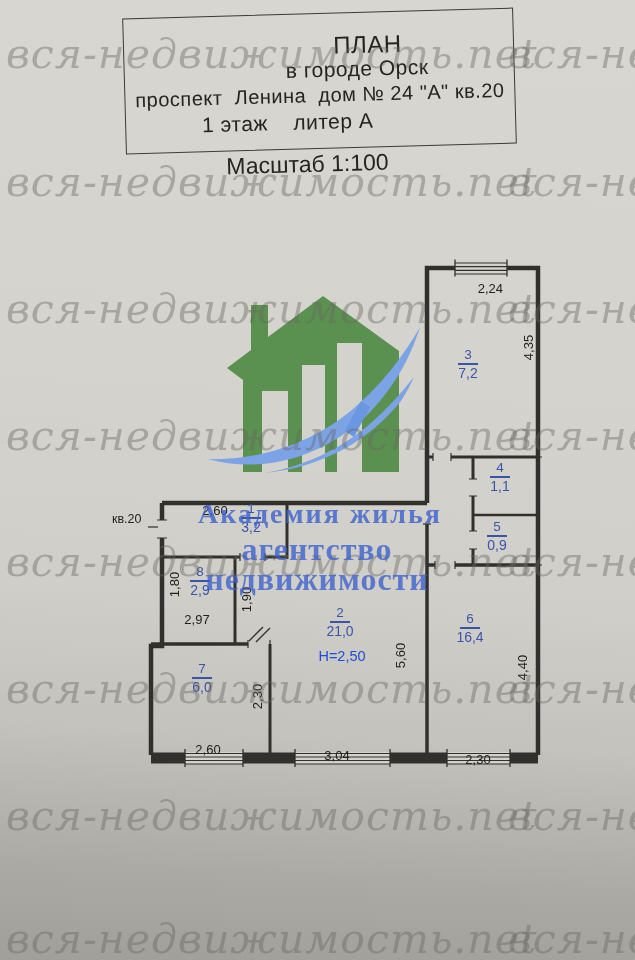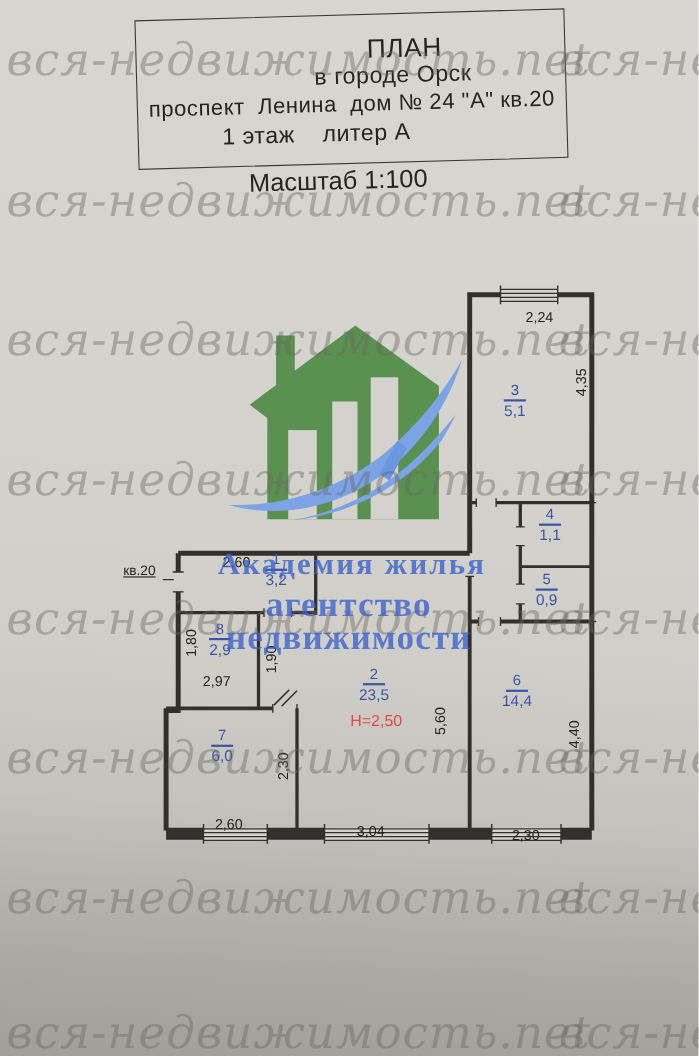--- a/index.html
+++ b/index.html
@@ -26,23 +26,23 @@
   
   .plan{position:absolute;left:145px;top:258px;width:405px;height:515px;z-index:5;}
   .plan svg{position:absolute;left:0;top:0;}
   .room-label{position:absolute;width:44px;text-align:center;color:#3a55a8;z-index:6;}
   .rl-num{display:block;font-size:13.5px;line-height:14px;}
   .rl-line{display:block;width:20px;height:1.6px;background:#3a55a8;margin:1px auto 1px auto;}
   .rl-area{display:block;font-size:14px;line-height:15px;}
   .dim{position:absolute;width:44px;height:15px;text-align:center;
        font-size:13px;line-height:15px;color:#24221d;z-index:6;}
   .vert{transform:rotate(-90deg);}
-  .kv-label{position:absolute;left:-33px;top:254px;font-size:12.5px;color:#24221d;z-index:6;text-decoration:underline;}
+  .kv-label{position:absolute;left:-33px;top:254px;font-size:12.5px;color:#24221d;z-index:6;}
   .height-note{position:absolute;left:162px;top:390px;width:70px;text-align:center;
-       font-size:14.5px;color:#ef4444;z-index:6;}
+       font-size:14.5px;color:#1d4ed8;z-index:6;}
 
   
   .logo{position:absolute;left:205px;top:283px;width:215px;height:205px;z-index:20;}
   .agency-name{position:absolute;left:150px;top:495px;width:340px;text-align:center;z-index:40;
        font-family:"Liberation Serif",serif;font-weight:bold;font-size:28px;line-height:38px;
        letter-spacing:2px;color:rgba(58,96,205,0.80);}
   .agency-tagline{position:absolute;left:128px;top:534px;width:378px;text-align:center;z-index:40;
        font-family:"Liberation Serif",serif;font-weight:bold;font-size:32px;line-height:30px;
        letter-spacing:1px;color:rgba(58,96,205,0.78);}
 </style>
@@ -106,41 +106,41 @@
   </svg>
 
   <div class="room-label" style="left:84px;top:244px;">
     <span class="rl-num">1</span>
       <span class="rl-line"></span>
       <span class="rl-area">3,2</span>
   </div>
   <div class="room-label" style="left:173px;top:348px;">
     <span class="rl-num">2</span>
       <span class="rl-line"></span>
-      <span class="rl-area">23,5</span>
+      <span class="rl-area">21,0</span>
   </div>
   <div class="room-label" style="left:301px;top:90px;">
     <span class="rl-num">3</span>
       <span class="rl-line"></span>
-      <span class="rl-area">5,1</span>
+      <span class="rl-area">7,2</span>
   </div>
   <div class="room-label" style="left:333px;top:203px;">
     <span class="rl-num">4</span>
       <span class="rl-line"></span>
       <span class="rl-area">1,1</span>
   </div>
   <div class="room-label" style="left:330px;top:262px;">
     <span class="rl-num">5</span>
       <span class="rl-line"></span>
       <span class="rl-area">0,9</span>
   </div>
   <div class="room-label" style="left:303px;top:354px;">
     <span class="rl-num">6</span>
       <span class="rl-line"></span>
-      <span class="rl-area">14,4</span>
+      <span class="rl-area">16,4</span>
   </div>
   <div class="room-label" style="left:35px;top:404px;">
     <span class="rl-num">7</span>
       <span class="rl-line"></span>
       <span class="rl-area">6,0</span>
   </div>
   <div class="room-label" style="left:33px;top:307px;">
     <span class="rl-num">8</span>
       <span class="rl-line"></span>
       <span class="rl-area">2,9</span>

